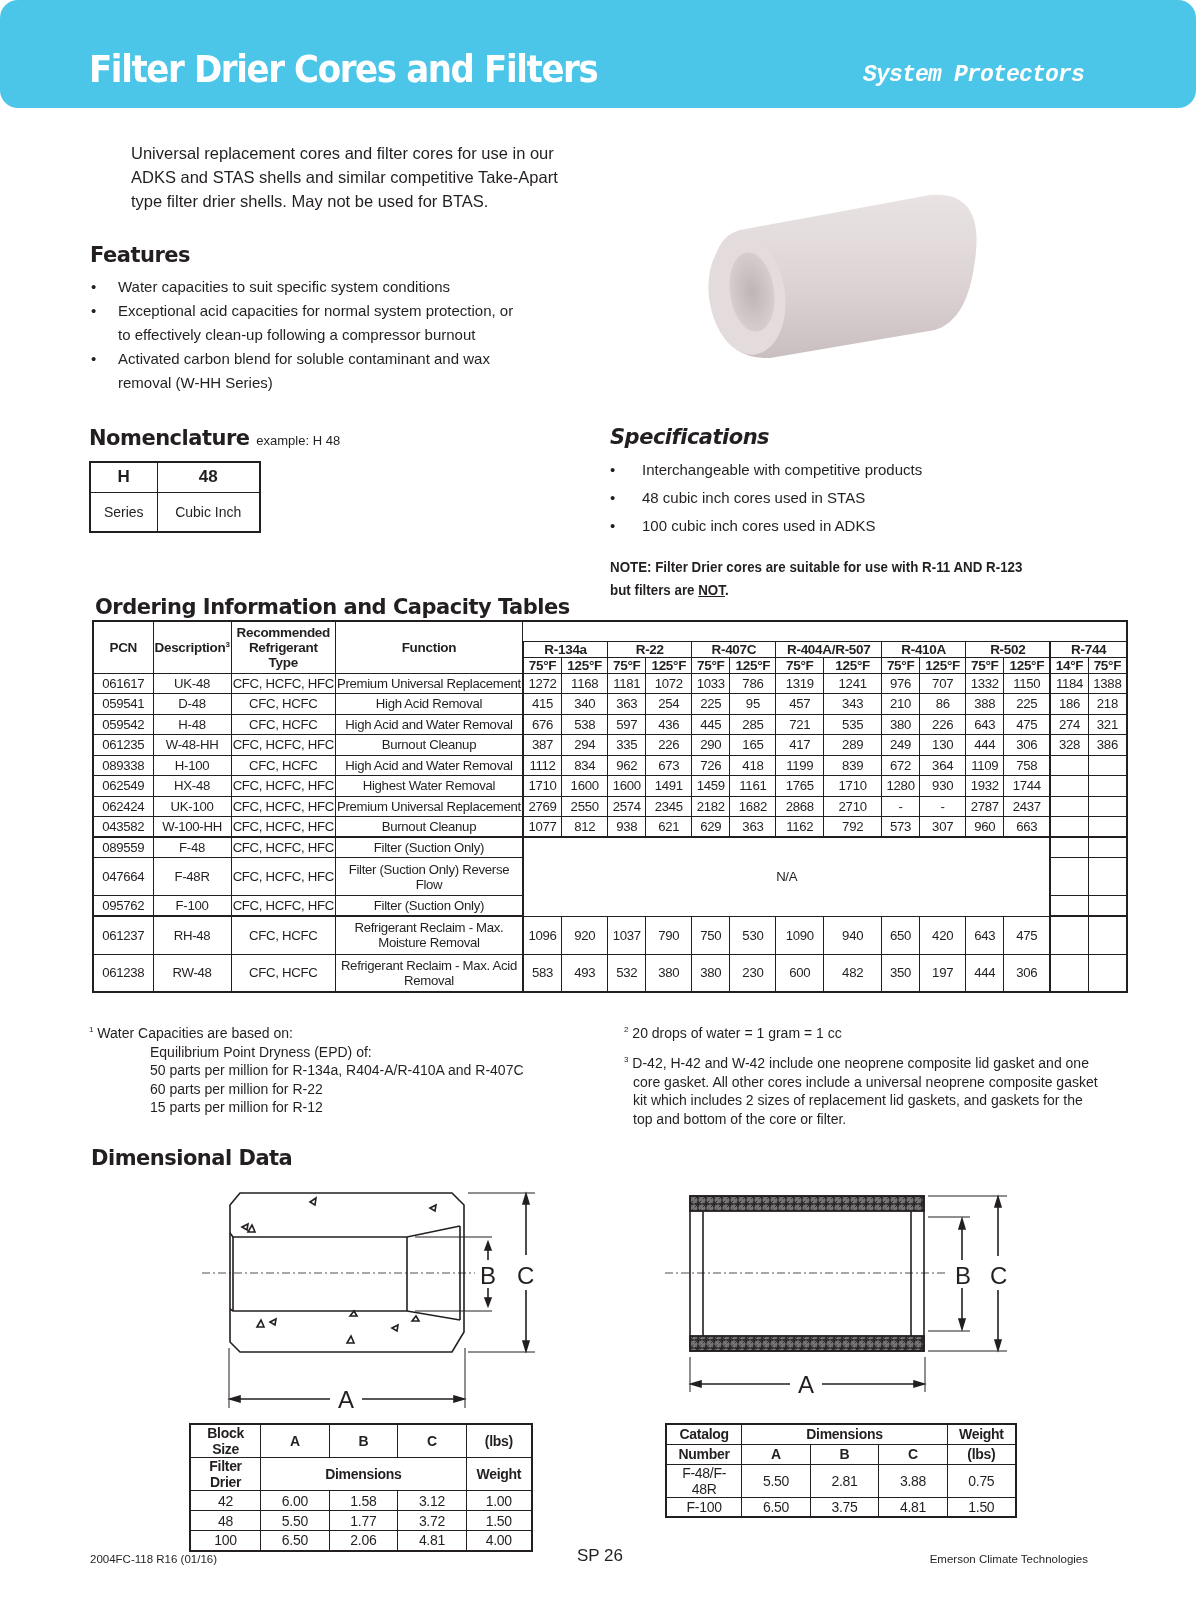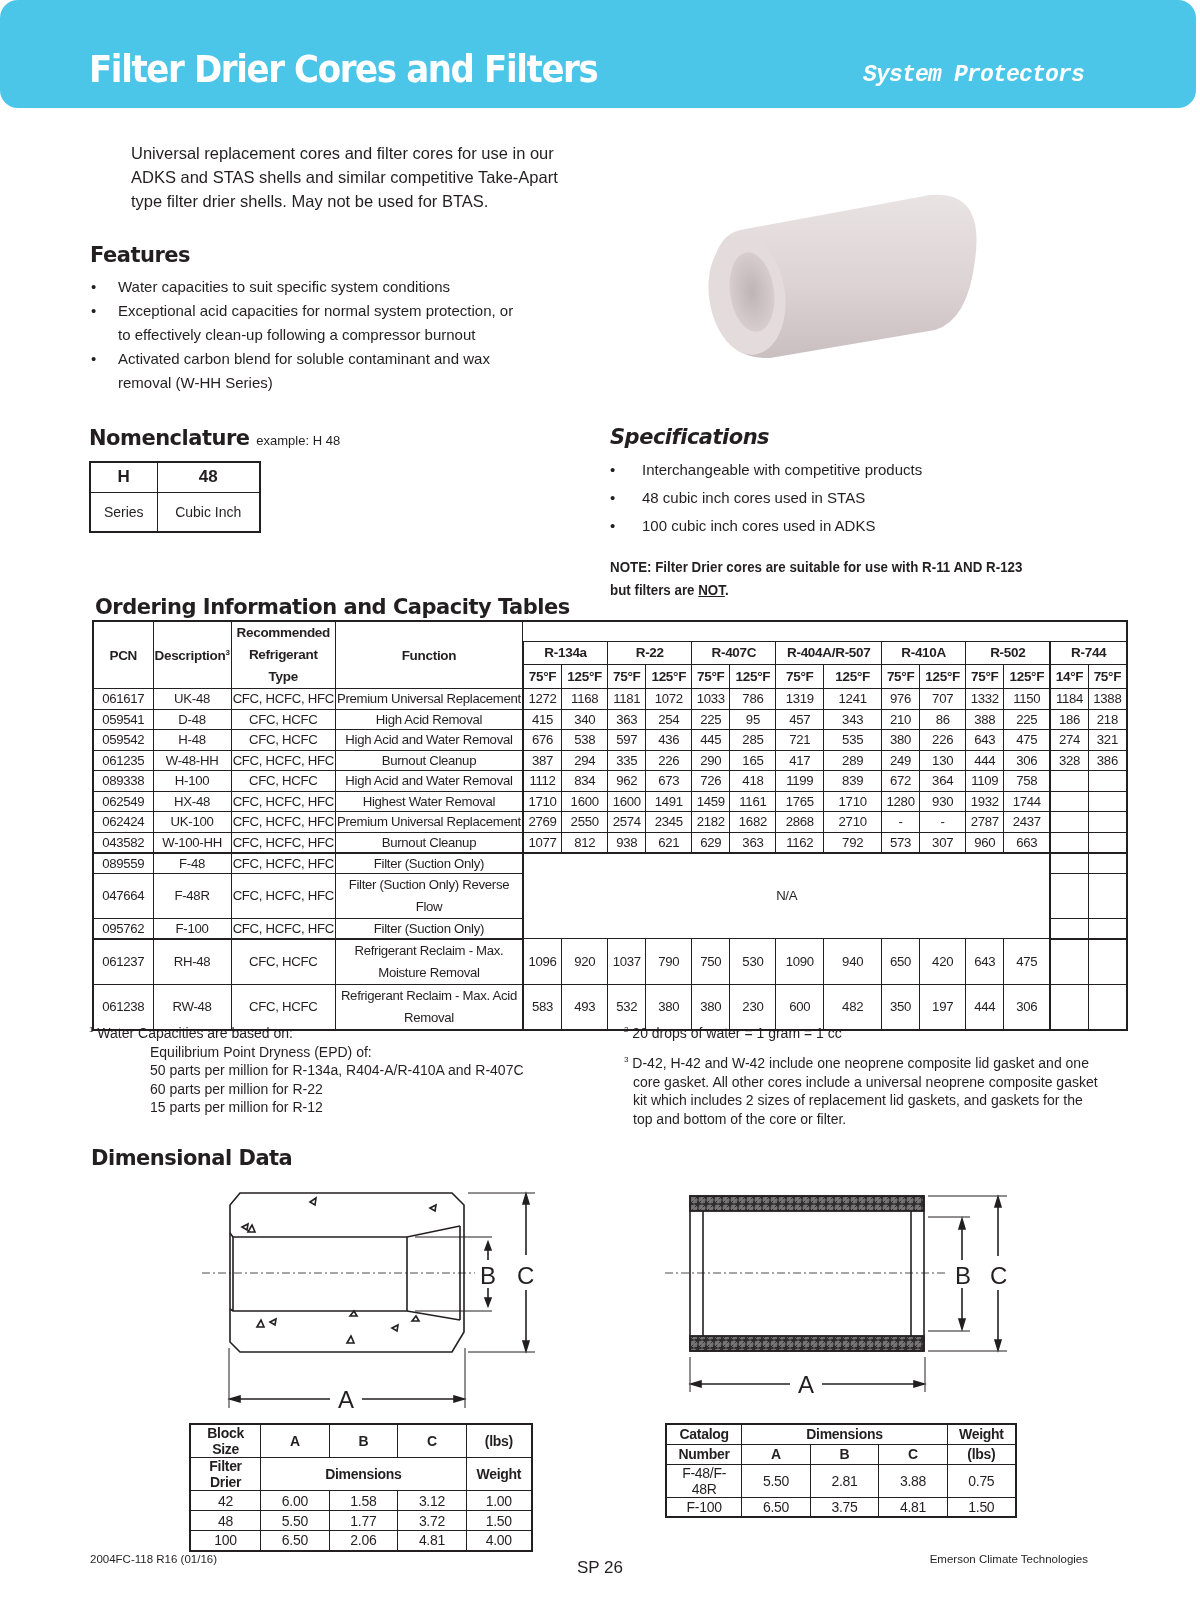--- a/index.html
+++ b/index.html
@@ -23,34 +23,34 @@
   .nom .big { font-weight: bold; font-size: 17px; height: 30px; }
   .nom .small { height: 40px; }
 
   .image-holder { position: absolute; left: 700px; top: 190px; width: 290px; height: 180px; }
   .note { position: absolute; left: 610px; top: 556px; width: 470px; font-weight: bold; font-size: 14.5px; line-height: 23px; transform: scaleX(0.92); transform-origin: left; }
   .note u { text-decoration: underline; }
 
   .ord { position: absolute; left: 92px; top: 620px; width: 1036px; border: 2.5px solid #231f20; font-size: 13.2px; }
   .ord td, .ord th { border: 1.5px solid #231f20; text-align: center; font-weight: normal; padding: 0 1px; white-space: nowrap; letter-spacing: -0.3px; }
   .ord th { font-weight: bold; font-size: 13.5px; }
-  .ord .wrap { white-space: normal; line-height: 22px; }
+  .ord .wrap { white-space: normal; line-height: 15px; }
   .ord tr.r1 td { height: 20.5px; }
   .ord tr.r2 td { height: 38px; }
   .ord .thick-l { border-left: 2.5px solid #231f20; }
   .ord .thick-b td { border-bottom: 2.5px solid #231f20; }
   sup { font-size: 8px; vertical-align: super; line-height: 0; }
 
   .fn { position: absolute; font-size: 14px; line-height: 18.5px; color: #231f20; }
   .dimdiag { position: absolute; }
   .dtable { position: absolute; border: 2.5px solid #231f20; font-size: 14px; }
   .dtable td, .dtable th { border: 1.5px solid #231f20; text-align: center; height: 20px; padding: 0 3px; letter-spacing: -0.3px; }
   .dtable th { font-weight: bold; }
   .footer-l { position: absolute; left: 90px; top: 1553px; font-size: 11.5px; }
-  .footer-c { position: absolute; left: 577px; top: 1546px; font-size: 17px; margin-top: 12px; }
+  .footer-c { position: absolute; left: 577px; top: 1546px; font-size: 17px; }
   .footer-r { position: absolute; right: 112px; top: 1553px; font-size: 11.5px; }
 </style>
 </head>
 <body>
 
 <div class="header">
   <div class="title">Filter Drier Cores and Filters</div>
   <div class="subtitle">System Protectors</div>
 </div>
 

